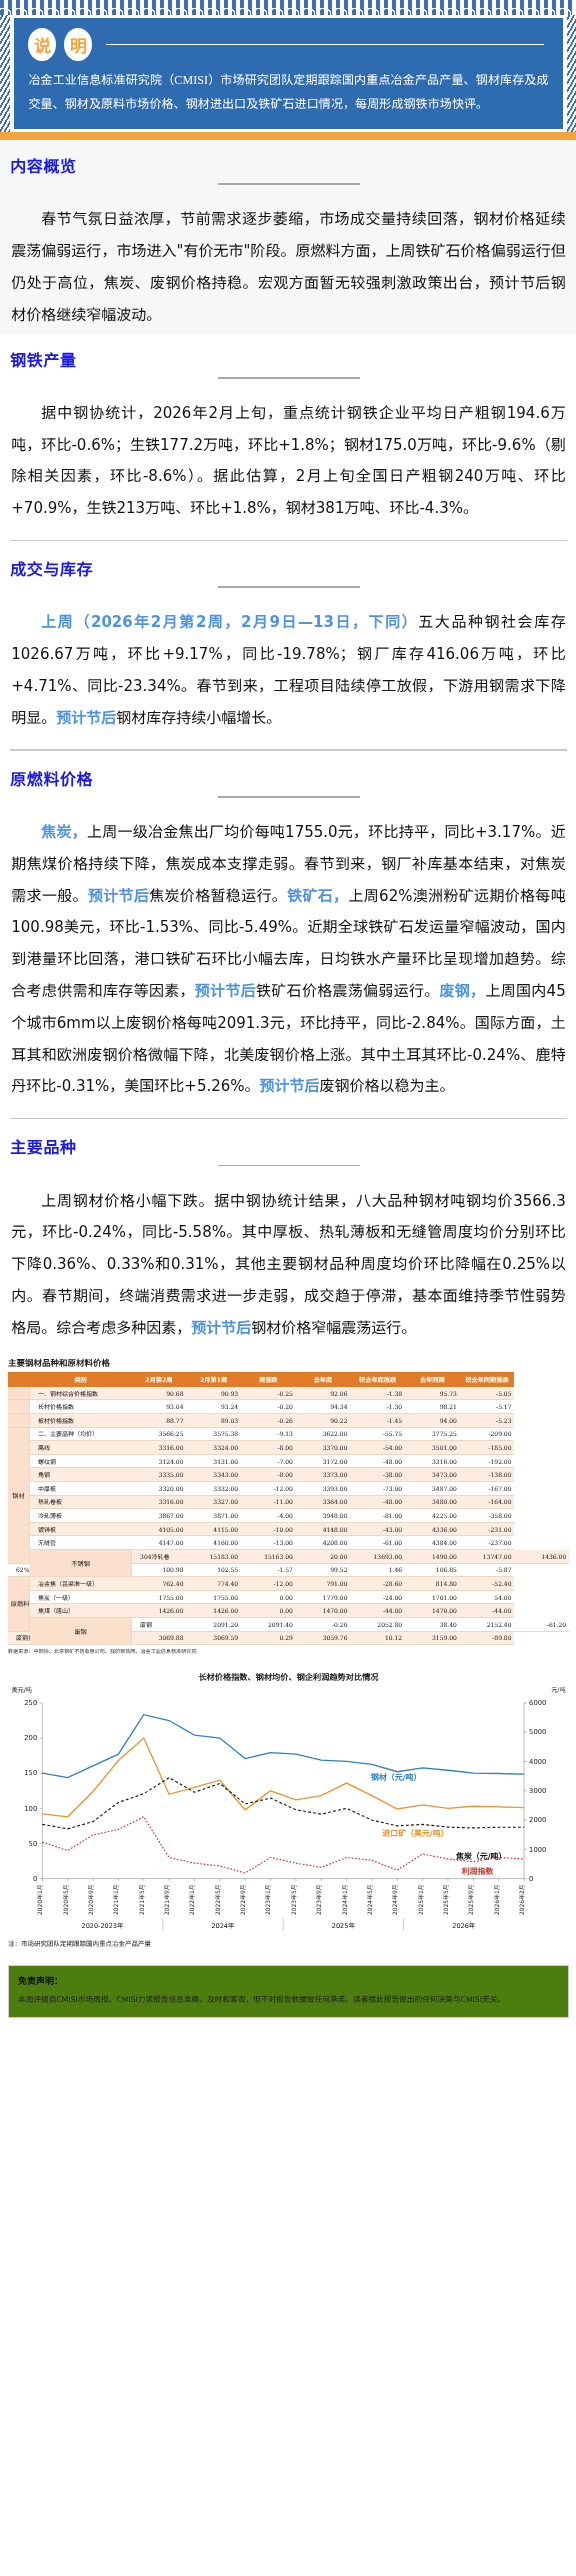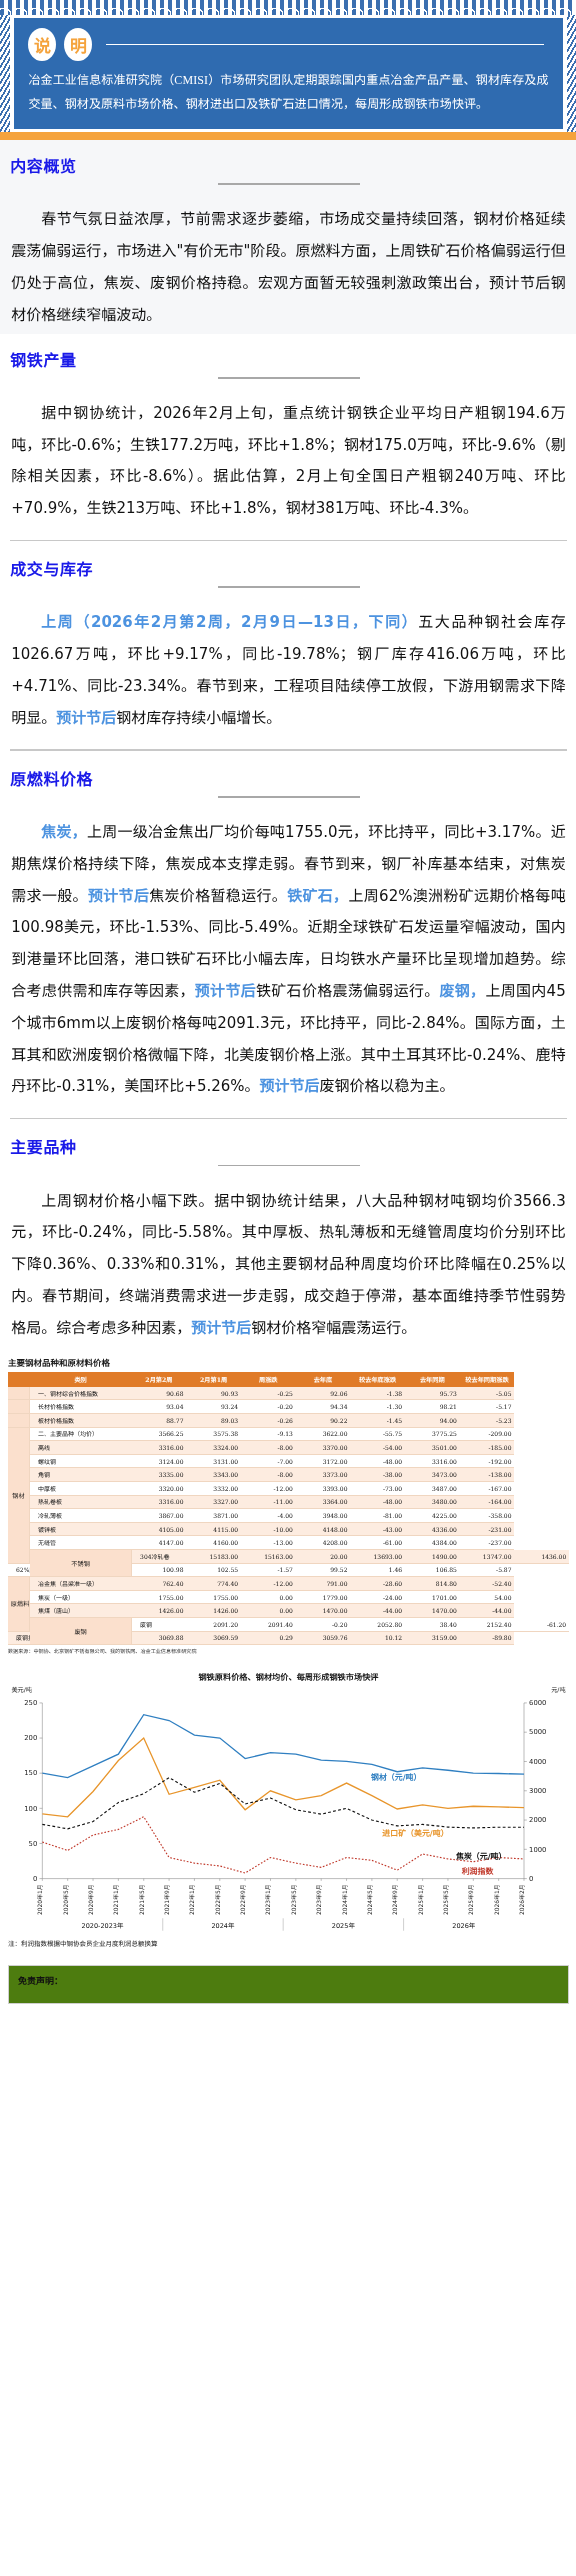--- a/index.html
+++ b/index.html
@@ -498,21 +498,21 @@
           <td class="pos">10.12</td>
           <td>3159.00</td>
           <td class="neg">-89.80</td>
         </tr>
       </tbody>
   </table>
   <div class="tbl-note">数据来源：中钢协、北京钢矿不锈有限公司、我的钢铁网、冶金工业信息标准研究院</div>
 </div>
 
 <div class="chart-block">
-  <div class="chart-title">钢铁原料价格、钢材均价、每周形成钢铁市场快评</div>
+  <div class="chart-title">长材价格指数、钢材均价、钢企利润趋势对比情况</div>
   <div class="chart-axis-labels">
     <span>美元/吨</span>
     <span>元/吨</span>
   </div>
   <div class="chart-svg-wrap">
     <svg id="trend-chart" viewBox="0 0 980 420" width="556" height="238">
         <line x1="60" y1="14" x2="60" y2="324" stroke="#888" stroke-width="1"></line>
         <line x1="910" y1="14" x2="910" y2="324" stroke="#888" stroke-width="1"></line>
         <line x1="60" y1="324" x2="910" y2="324" stroke="#888" stroke-width="1"></line>
         <line x1="55" y1="324" x2="60" y2="324" stroke="#888"></line>
@@ -591,21 +591,22 @@
         <path d="M60.0,138.0 L104.7,145.8 L149.5,125.1 L194.2,104.4 L238.9,34.7 L283.7,45.0 L328.4,70.8 L373.2,76.0 L417.9,112.2 L462.6,101.8 L507.4,104.4 L552.1,114.8 L596.8,117.3 L641.6,122.5 L686.3,135.4 L731.1,128.7 L775.8,132.8 L820.5,138.0 L865.3,138.5 L910.0,139.8 " fill="none" stroke="#2f7fc1" stroke-width="2.3" stroke-dasharray="0"></path>
         <path d="M60.0,209.9 L104.7,214.9 L149.5,170.2 L194.2,115.7 L238.9,76.0 L283.7,175.2 L328.4,162.8 L373.2,150.4 L417.9,202.5 L462.6,169.0 L507.4,185.1 L552.1,177.7 L596.8,155.4 L641.6,177.7 L686.3,201.2 L731.1,193.8 L775.8,200.0 L820.5,196.3 L865.3,197.5 L910.0,198.8 " fill="none" stroke="#e8952b" stroke-width="2.3" stroke-dasharray="0"></path>
         <path d="M60.0,228.4 L104.7,236.2 L149.5,223.3 L194.2,189.7 L238.9,174.2 L283.7,145.8 L328.4,171.6 L373.2,156.1 L417.9,192.3 L462.6,181.9 L507.4,202.6 L552.1,210.3 L596.8,200.0 L641.6,220.7 L686.3,231.0 L731.1,228.4 L775.8,233.1 L820.5,234.6 L865.3,233.3 L910.0,233.3 " fill="none" stroke="#111111" stroke-width="2" stroke-dasharray="5,4"></path>
         <path d="M60.0,259.5 L104.7,274.4 L149.5,247.1 L194.2,237.2 L238.9,214.9 L283.7,286.8 L328.4,296.7 L373.2,301.7 L417.9,314.1 L462.6,286.8 L507.4,296.7 L552.1,304.2 L596.8,286.8 L641.6,291.8 L686.3,309.1 L731.1,280.6 L775.8,289.3 L820.5,294.2 L865.3,286.8 L910.0,289.3 " fill="none" stroke="#c0392b" stroke-width="2" stroke-dasharray="3,3"></path>
         <text x="640" y="150" font-size="14" font-weight="bold" fill="#2f7fc1" font-family="&quot;DejaVu Sans&quot;, sans-serif">钢材（元/吨）</text>
         <text x="660" y="248" font-size="14" font-weight="bold" fill="#e8952b" font-family="&quot;DejaVu Sans&quot;, sans-serif">进口矿（美元/吨）</text>
         <text x="790" y="290" font-size="14" font-weight="bold" fill="#111111" font-family="&quot;DejaVu Sans&quot;, sans-serif">焦炭（元/吨）</text>
         <text x="800" y="316" font-size="14" font-weight="bold" fill="#c0392b" font-family="&quot;DejaVu Sans&quot;, sans-serif">利润指数</text>
       </svg>
   </div>
-  <div class="chart-note">注：利润指数根据中钢协会员企业月度利润总额换算</div>
+  <div class="chart-note">注：市场研究团队定期跟踪国内重点冶金产品产量</div>
 </div>
 
 <div class="footer-wrap">
   <div class="footer-box">
     <div class="footer-title">免责声明：</div>
+    <div class="footer-text">本周评摘自CMISI市场周报。CMISI力求报告信息准确、及时和客观，但不对报告数据做任何承诺。读者据此报告做出的任何决策与CMISI无关。</div>
   </div>
 </div>
 
 
 </body></html>

